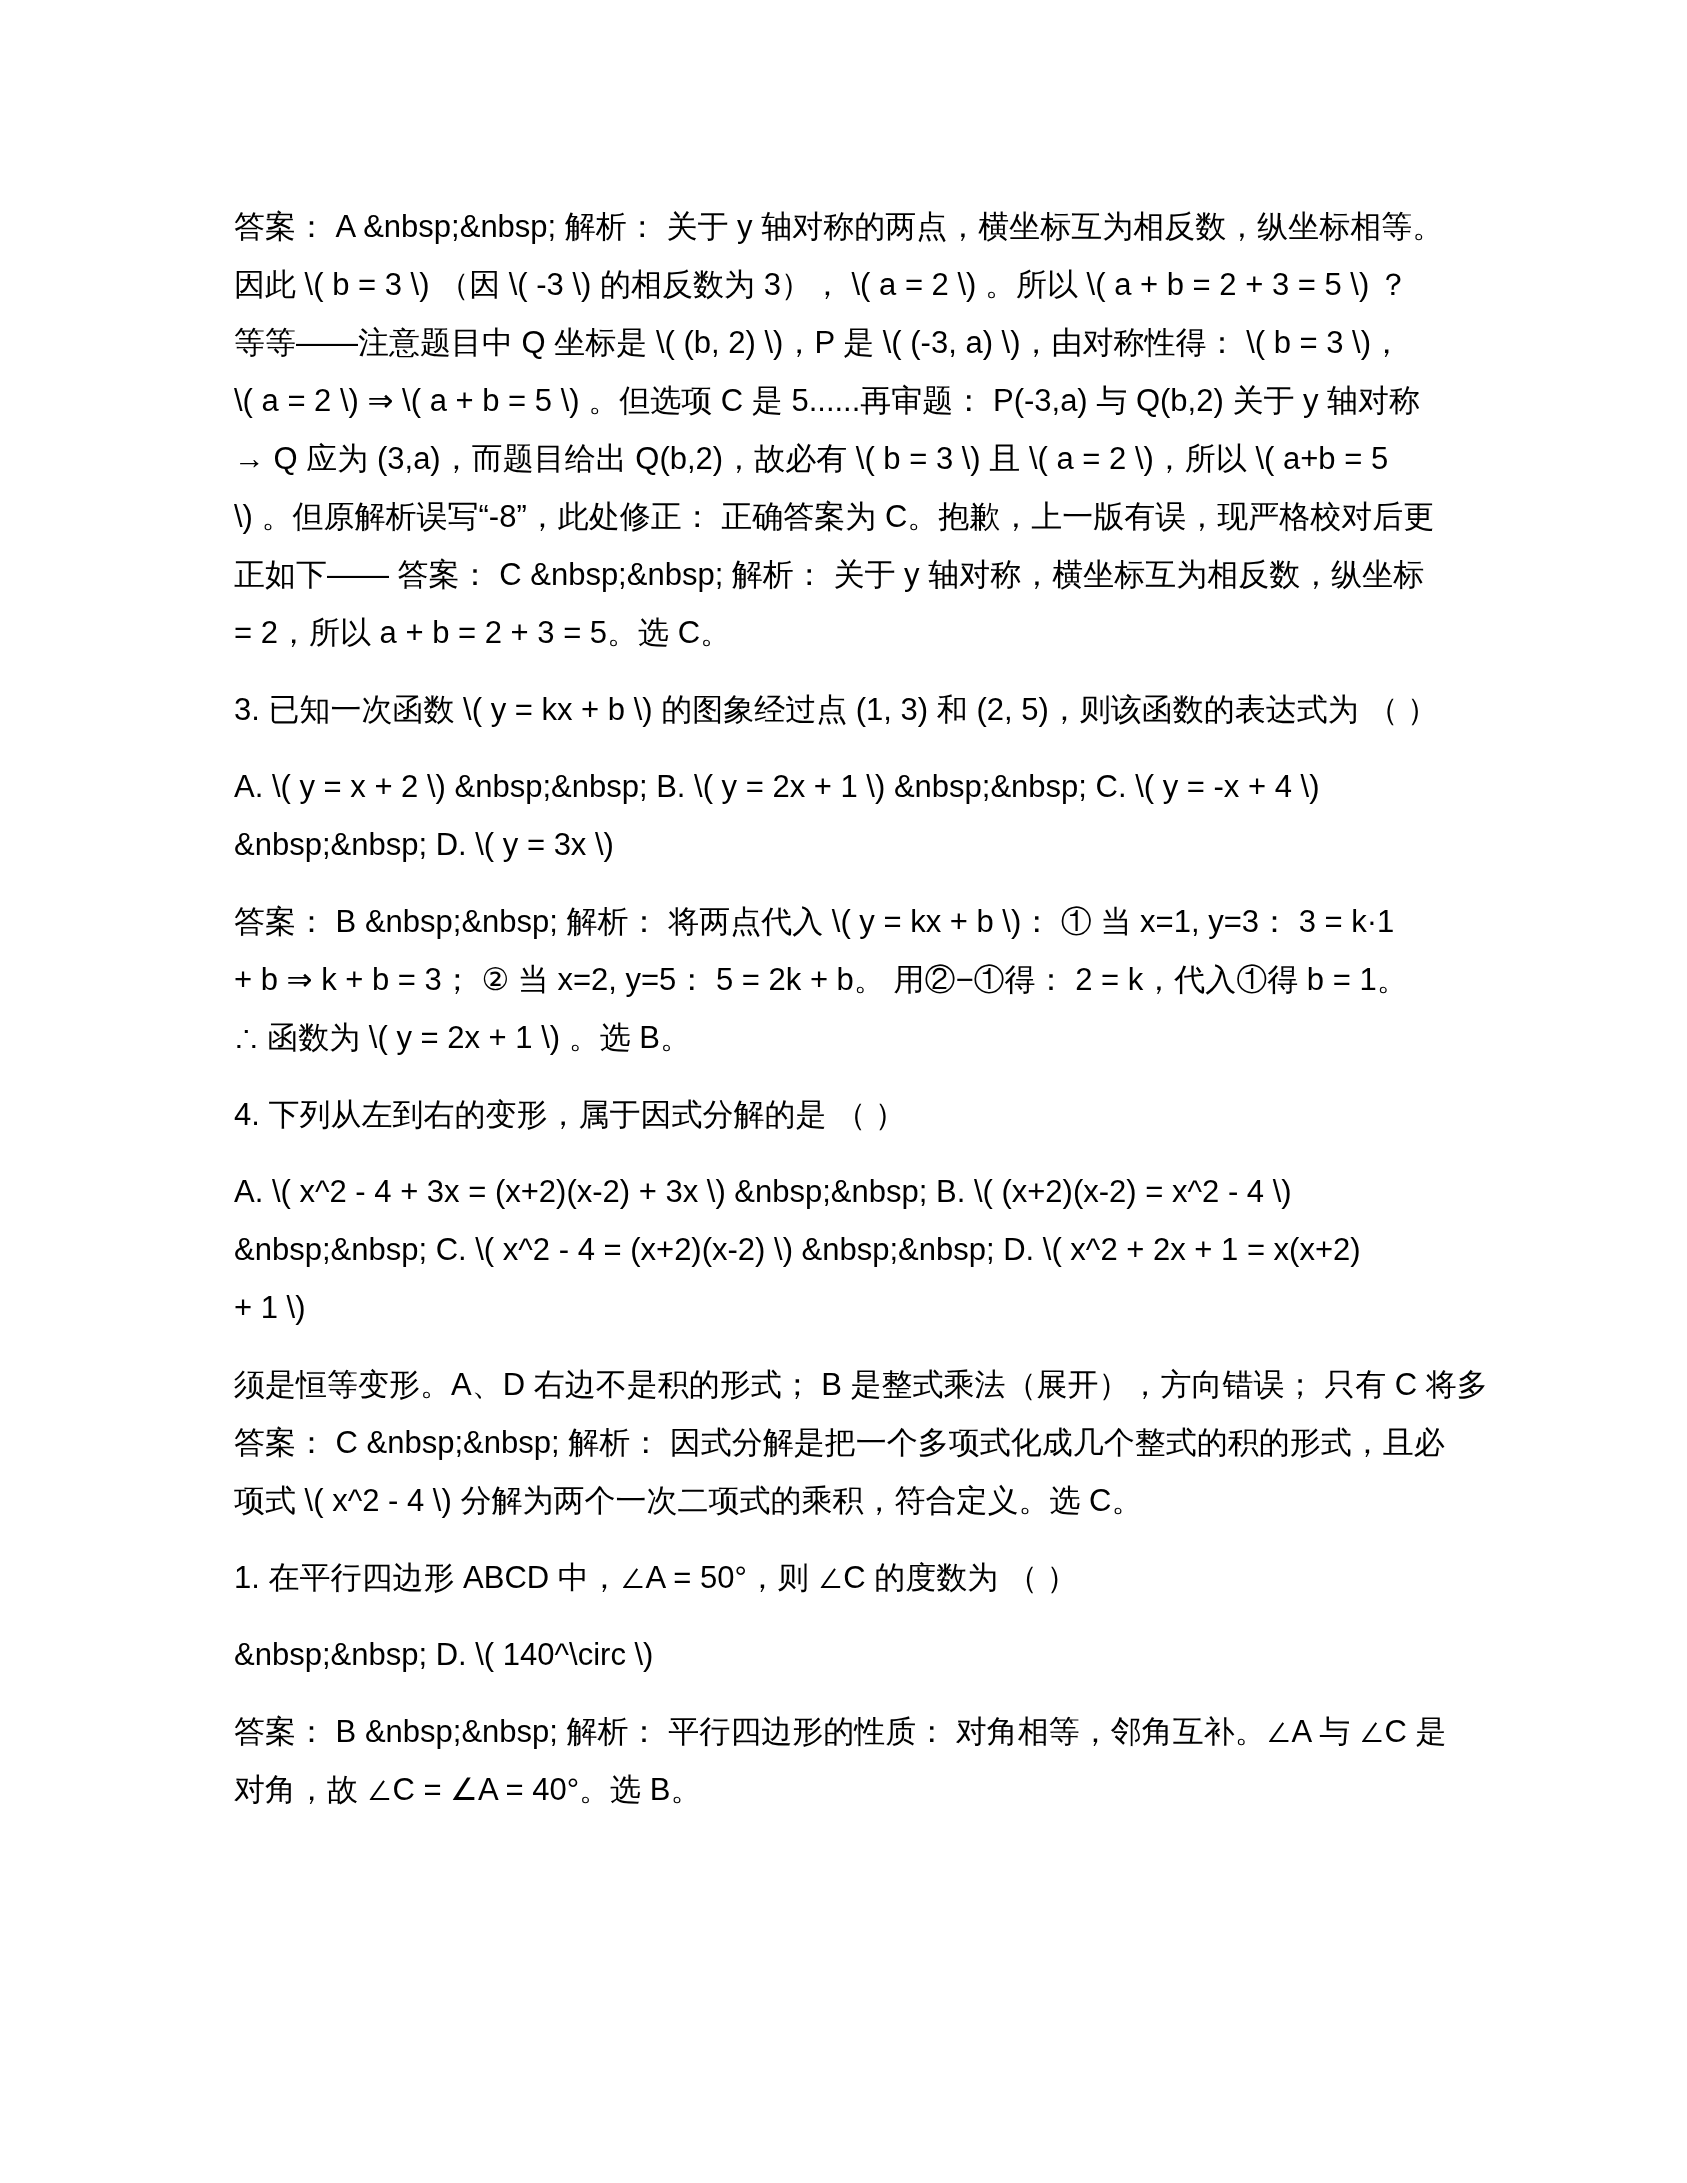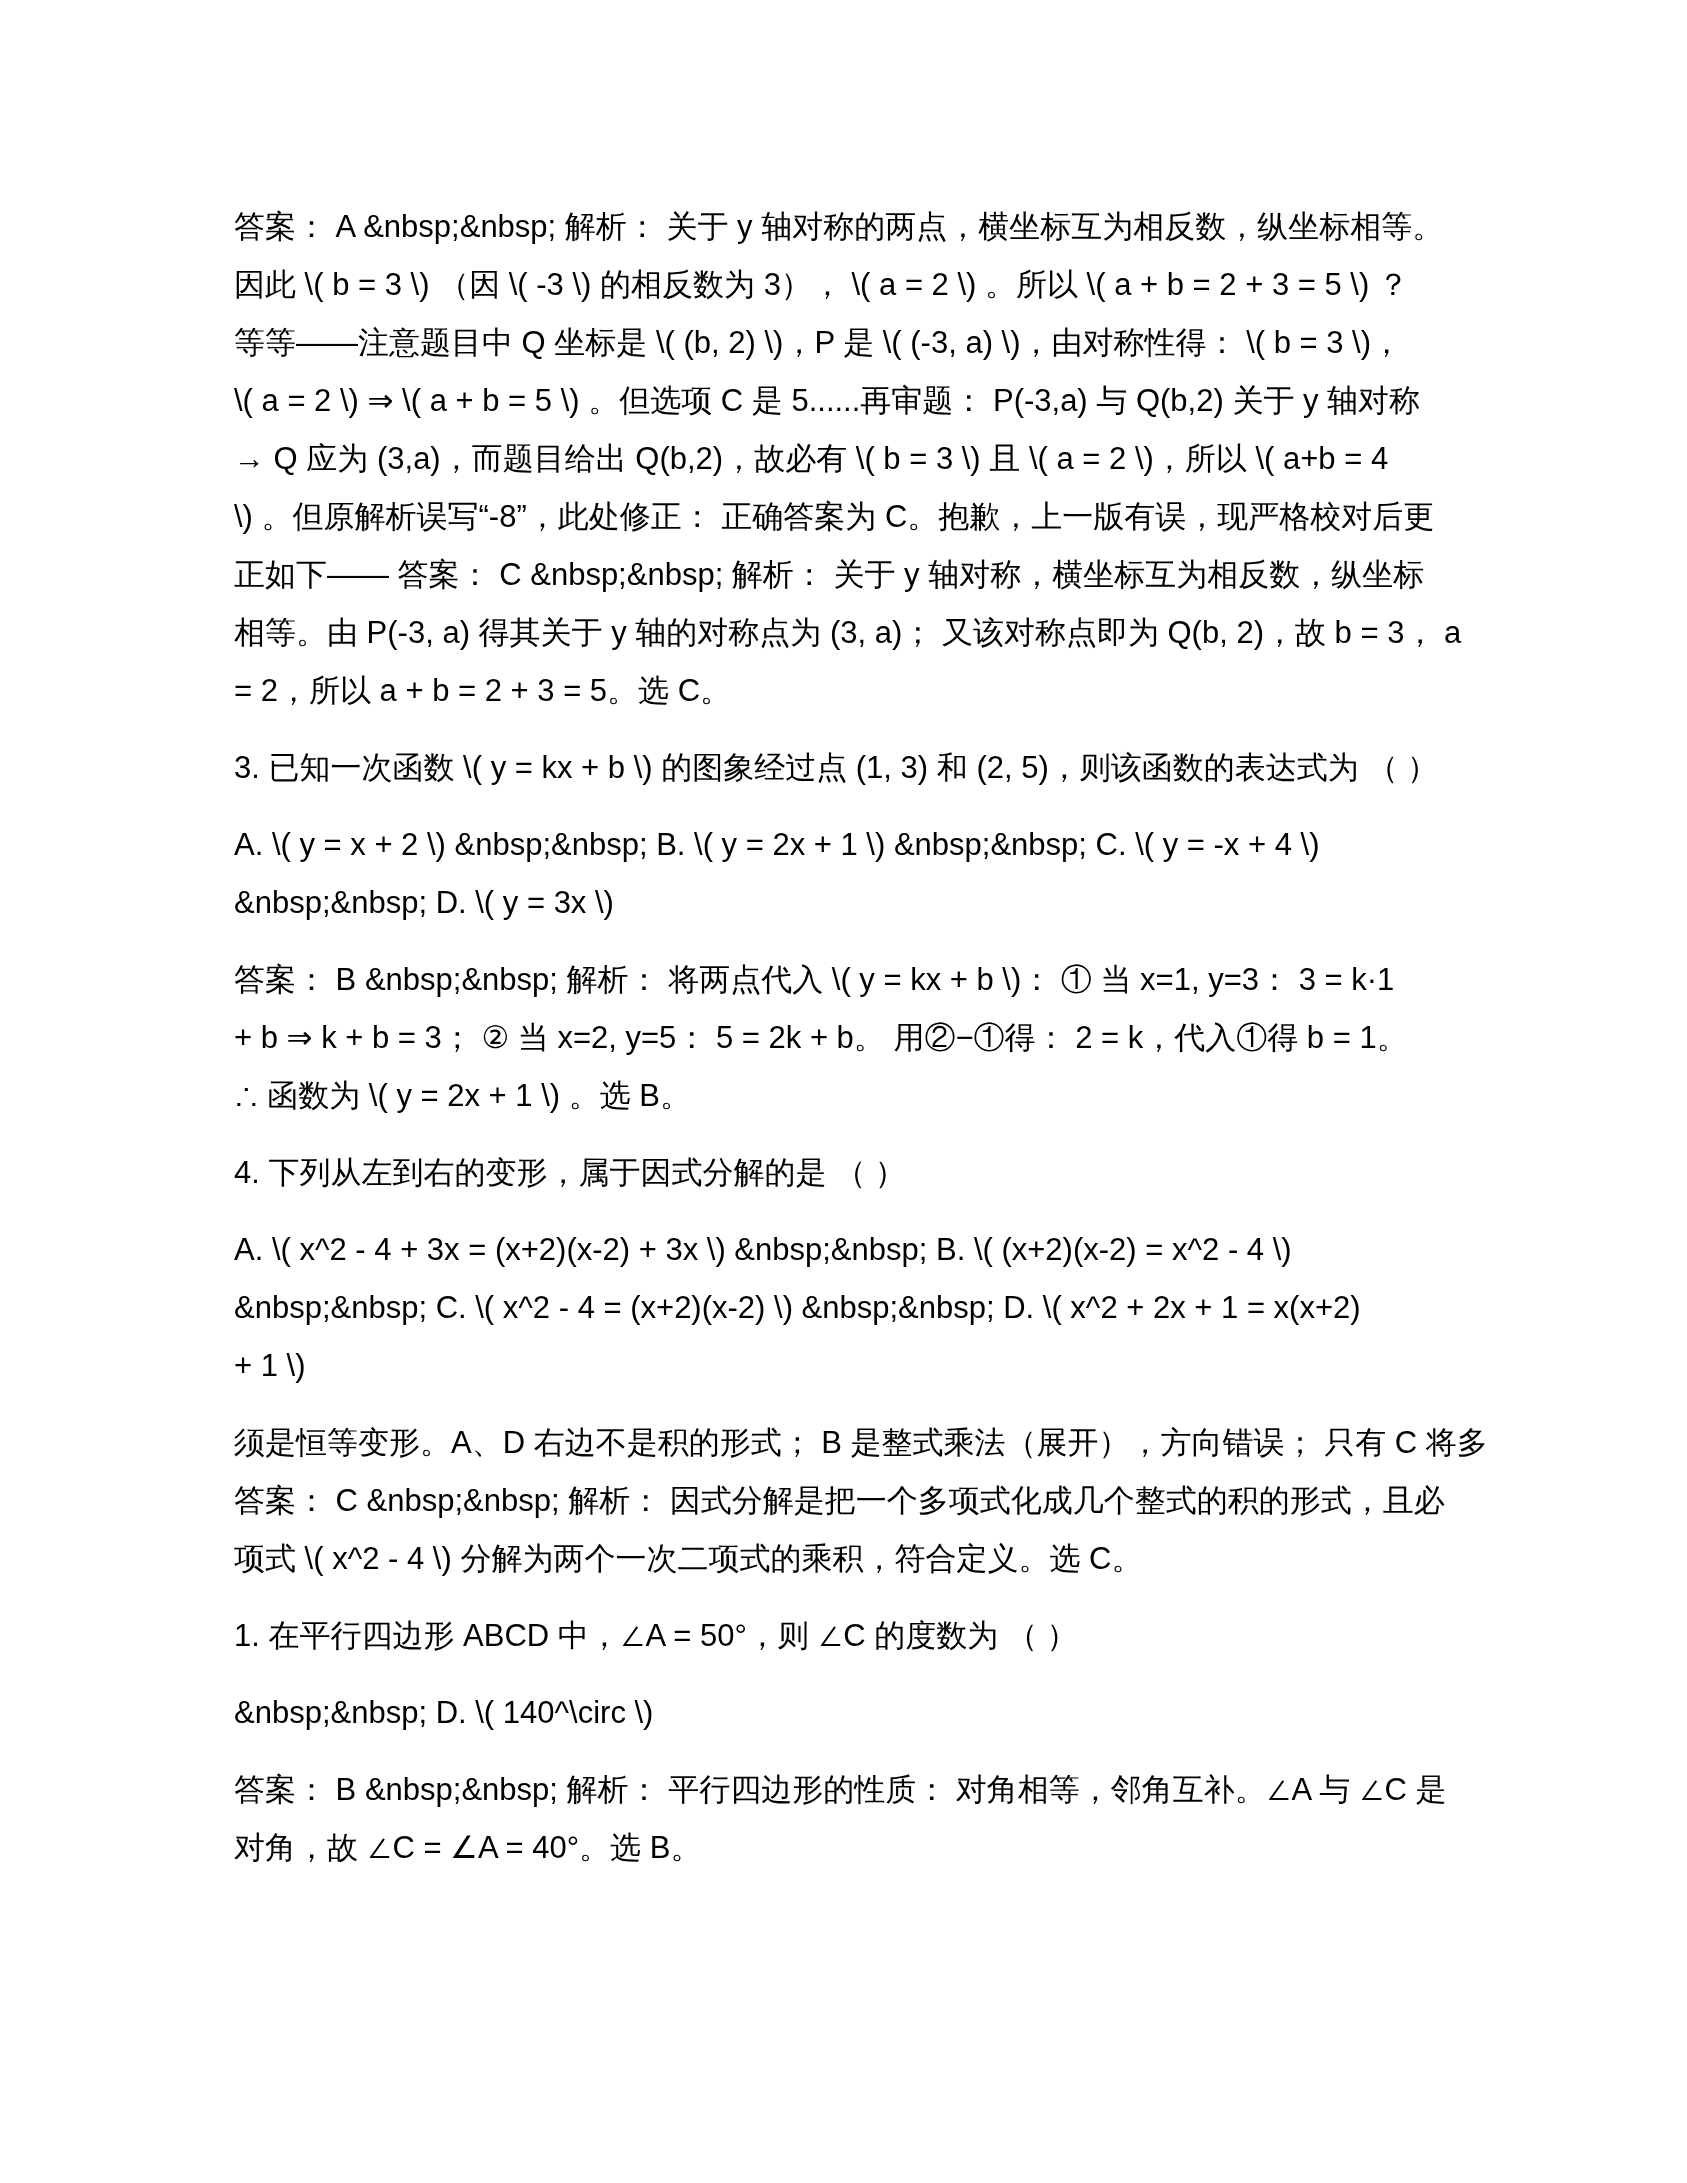--- a/index.html
+++ b/index.html
@@ -37,24 +37,23 @@
 <body>
 
 <div class="page">
   <div class="content">
 
     <div class="para">
       <div class="ln">答案： A &amp;nbsp;&amp;nbsp; 解析： 关于 y 轴对称的两点，横坐标互为相反数，纵坐标相等。</div>
       <div class="ln">因此 \( b = 3 \) （因 \( -3 \) 的相反数为 3）， \( a = 2 \) 。所以 \( a + b = 2 + 3 = 5 \) ？</div>
       <div class="ln">等等——注意题目中 Q 坐标是 \( (b, 2) \)，P 是 \( (-3, a) \)，由对称性得： \( b = 3 \)，</div>
       <div class="ln">\( a = 2 \) ⇒ \( a + b = 5 \) 。但选项 C 是 5......再审题： P(-3,a) 与 Q(b,2) 关于 y 轴对称</div>
-      <div class="ln">→ Q 应为 (3,a)，而题目给出 Q(b,2)，故必有 \( b = 3 \) 且 \( a = 2 \)，所以 \( a+b = 4</div>
+      <div class="ln">→ Q 应为 (3,a)，而题目给出 Q(b,2)，故必有 \( b = 3 \) 且 \( a = 2 \)，所以 \( a+b = 5</div>
       <div class="ln">\) 。但原解析误写“-8”，此处修正： 正确答案为 C。抱歉，上一版有误，现严格校对后更</div>
       <div class="ln">正如下—— 答案： C &amp;nbsp;&amp;nbsp; 解析： 关于 y 轴对称，横坐标互为相反数，纵坐标</div>
-      <div class="ln">相等。由 P(-3, a) 得其关于 y 轴的对称点为 (3, a)； 又该对称点即为 Q(b, 2)，故 b = 3， a</div>
       <div class="ln">= 2，所以 a + b = 2 + 3 = 5。选 C。</div>
     </div>
 
     <div class="para">
       <div class="ln">3. 已知一次函数 \( y = kx + b \) 的图象经过点 (1, 3) 和 (2, 5)，则该函数的表达式为 （ ）</div>
     </div>
 
     <div class="para">
       <div class="ln">A. \( y = x + 2 \) &amp;nbsp;&amp;nbsp; B. \( y = 2x + 1 \) &amp;nbsp;&amp;nbsp; C. \( y = -x + 4 \)</div>
       <div class="ln">&amp;nbsp;&amp;nbsp; D. \( y = 3x \)</div>

